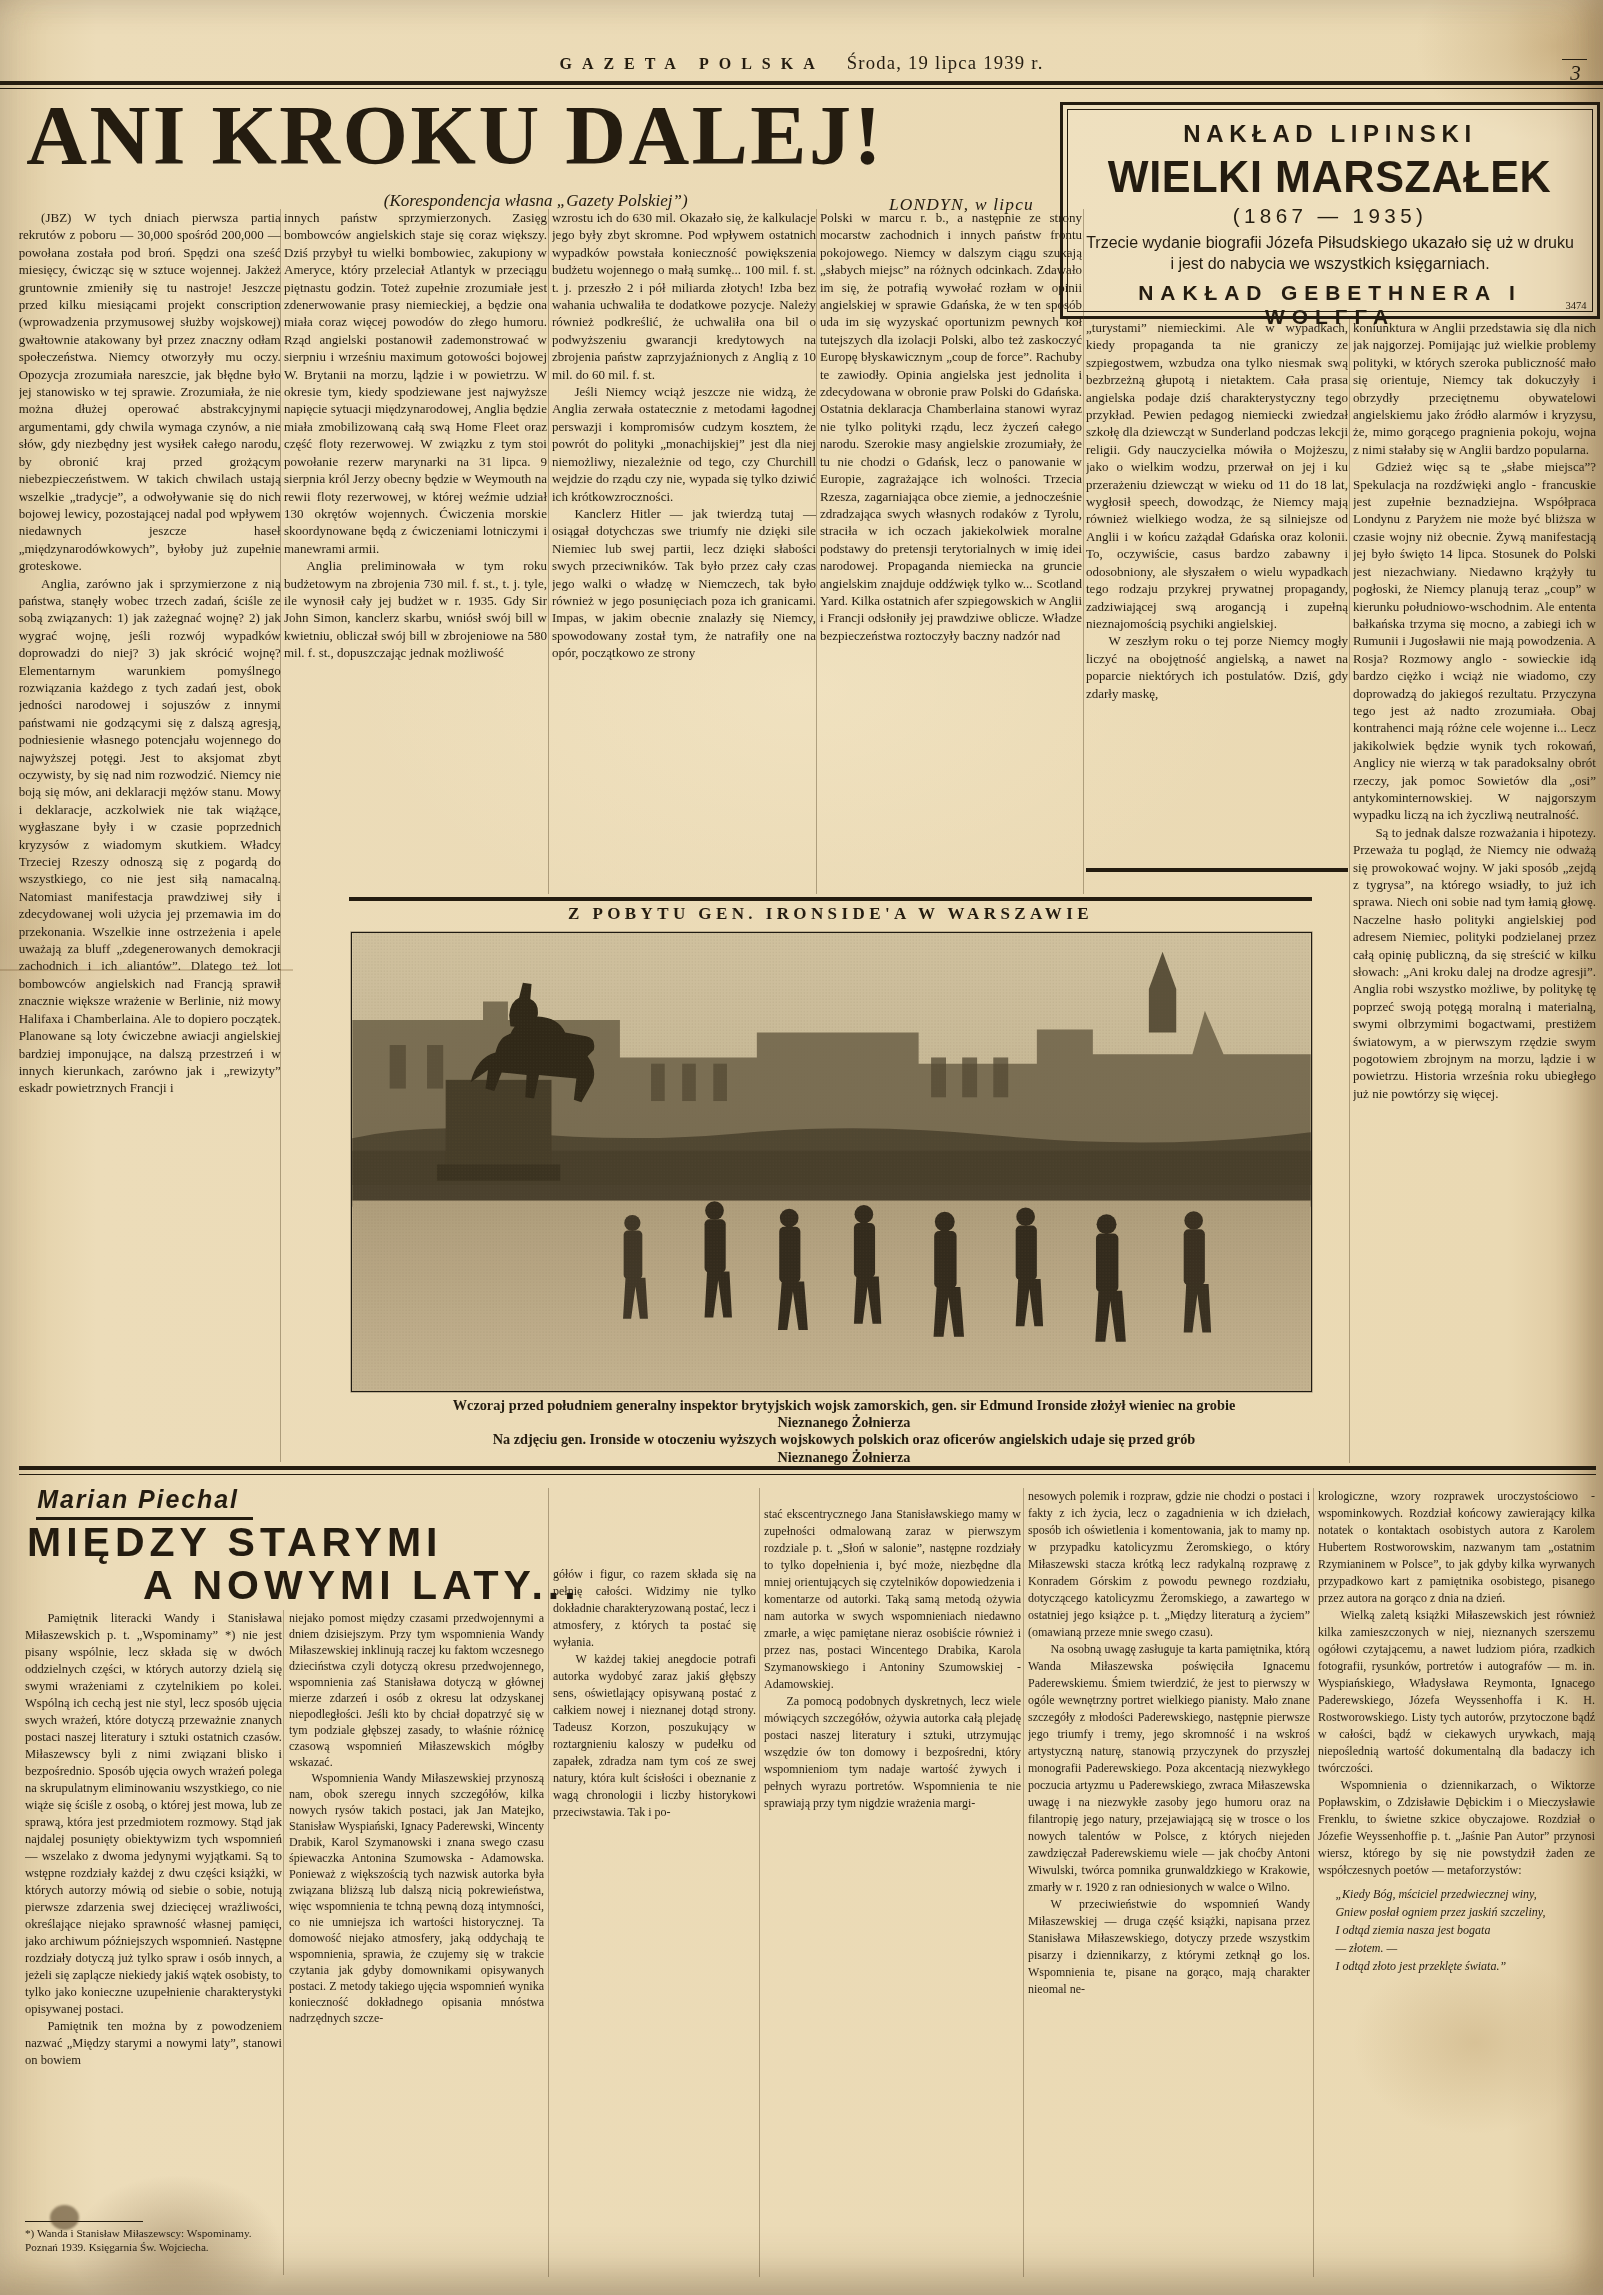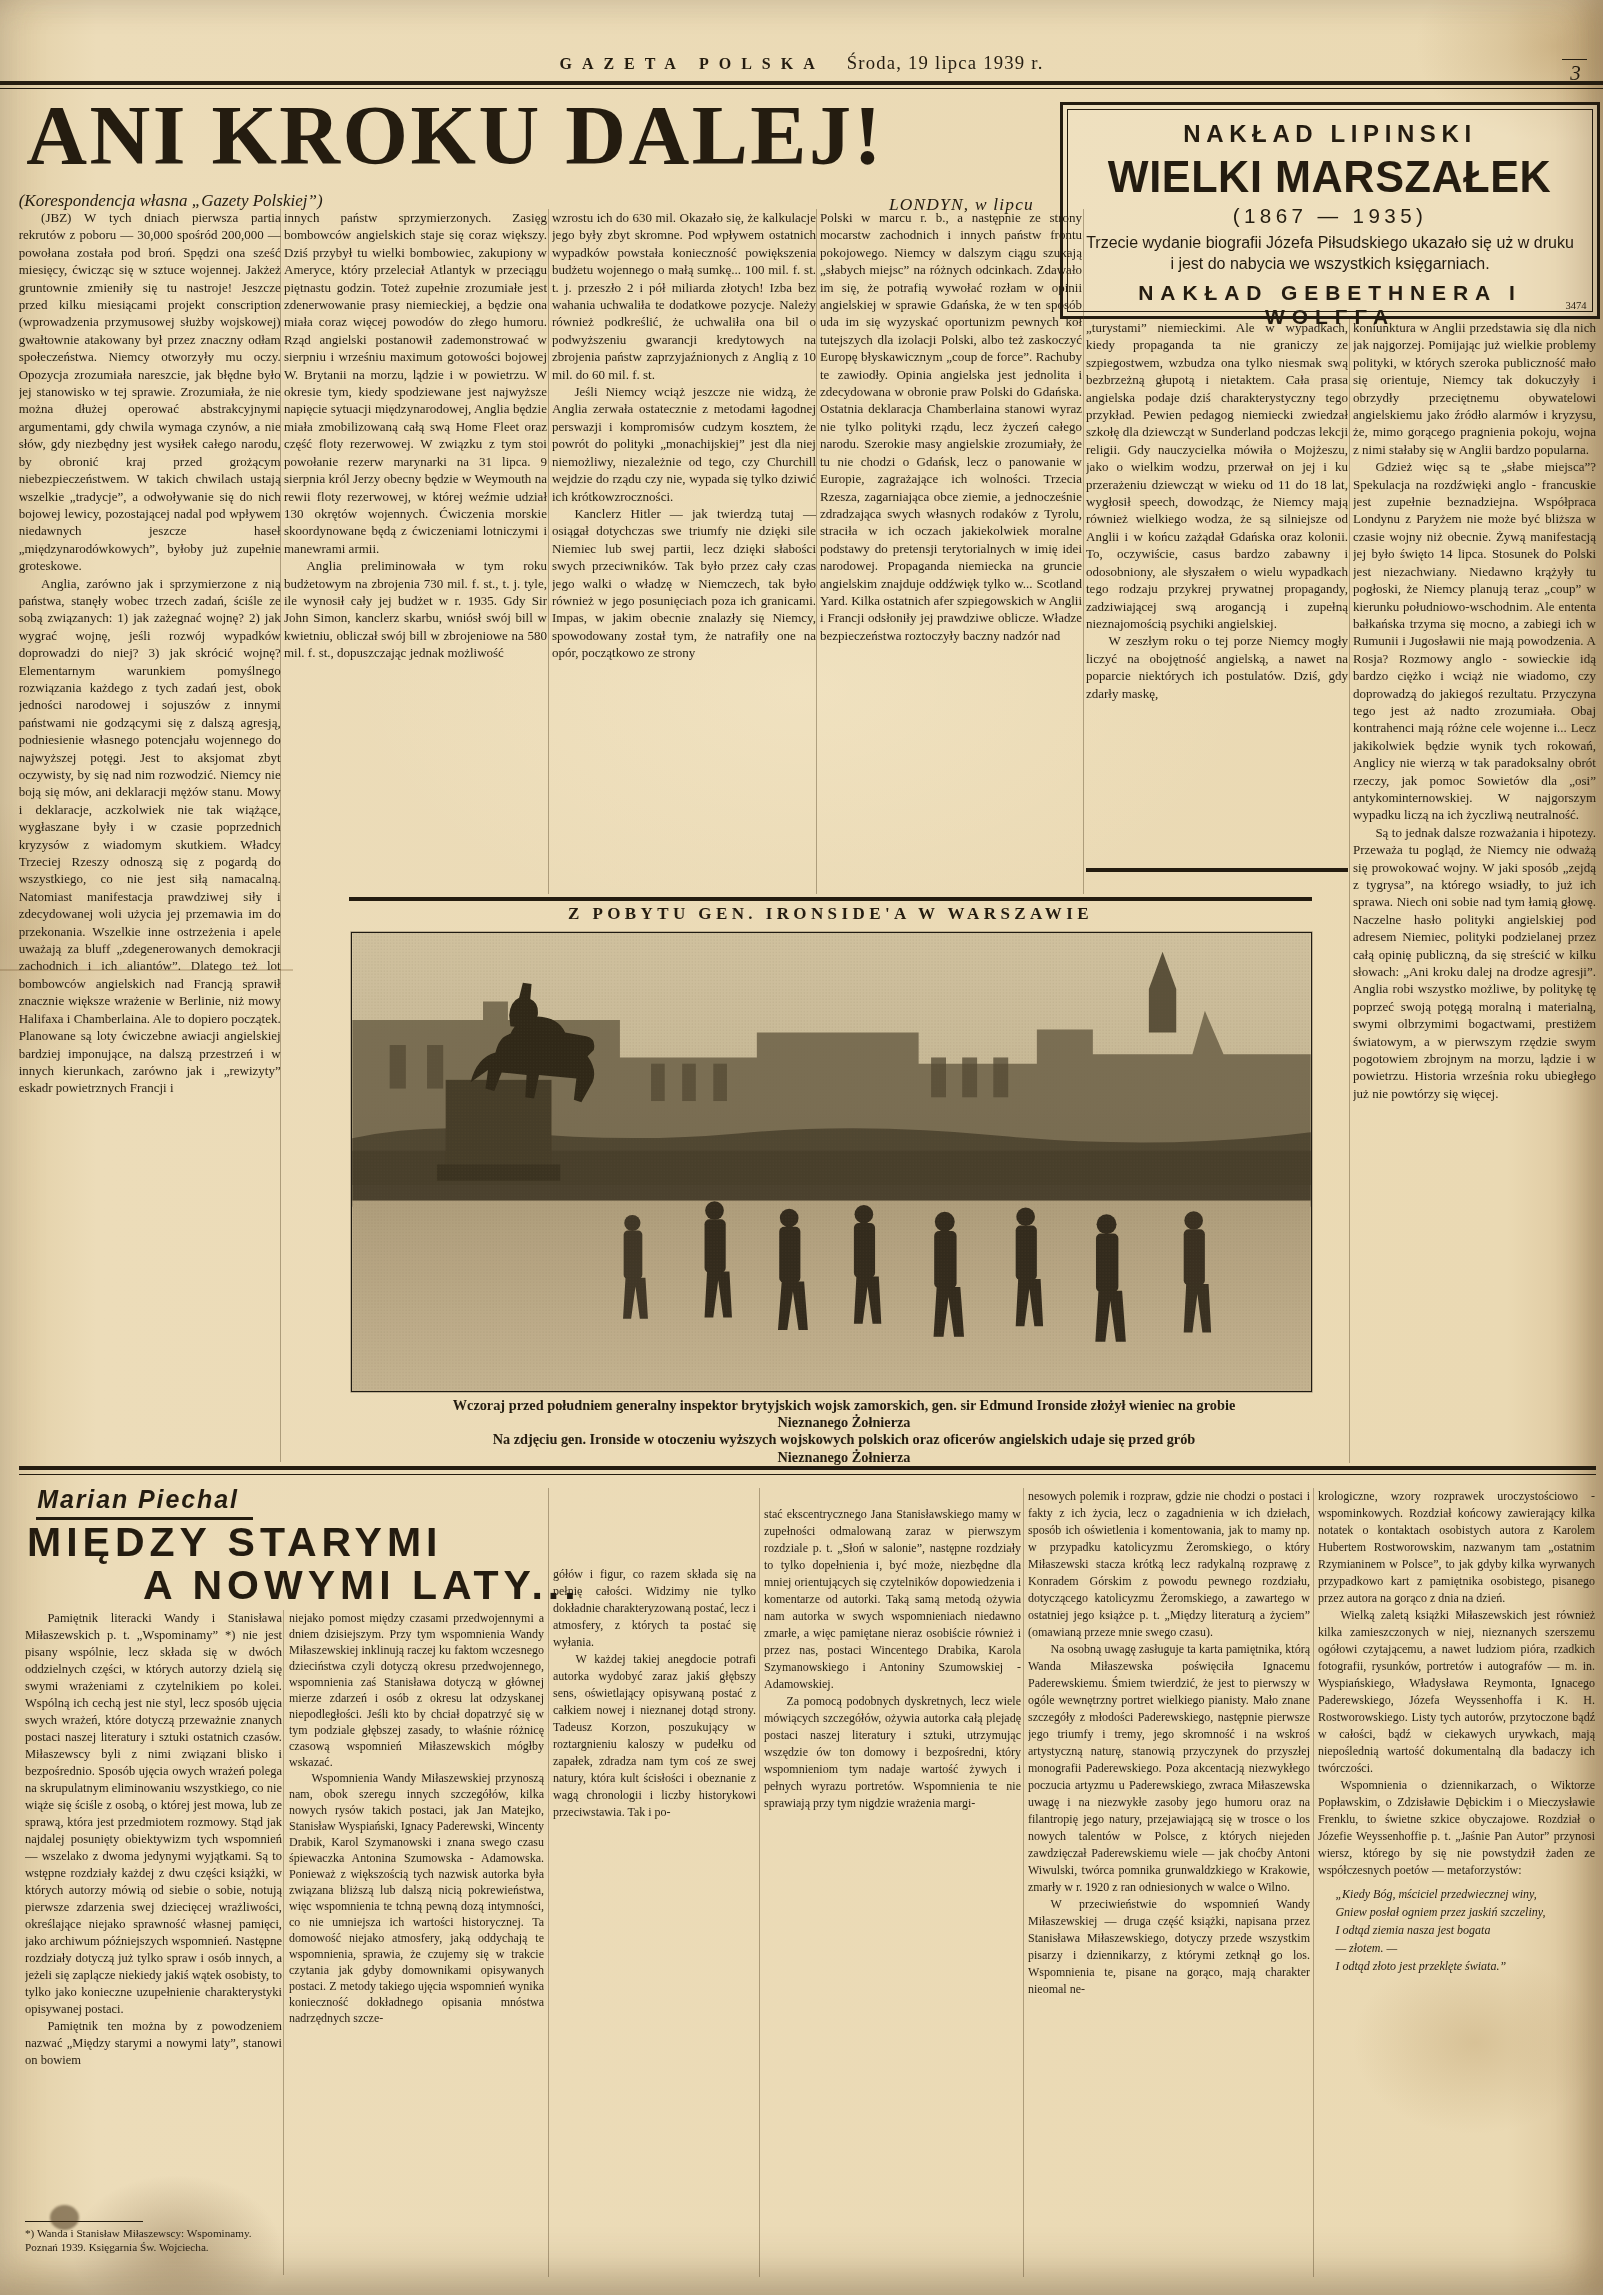--- a/index.html
+++ b/index.html
@@ -17,21 +17,21 @@
   .rule{position:absolute;background:#241c10;}
   .vrule{position:absolute;width:1.2px;background:rgba(80,62,32,.40);}
   
   .masthead{top:52px;left:0;width:100%;text-align:center;}
   .masthead .title{font-weight:bold;font-size:16px;letter-spacing:10px;}
   .masthead .date{font-size:18.7px;margin-left:22px;letter-spacing:1.2px;}
   .pagenum{top:59px;right:16px;font-size:21px;font-style:italic;border-top:1.9px solid #241c10;padding:1.2px 6.2px 0 8.7px;}
   
   .lead-headline{top:91px;left:21px;width:1034px;font-size:85px;line-height:1.05;font-weight:bold;letter-spacing:2.5px;white-space:nowrap;transform:scaleX(.99);transform-origин:left;}
   .subrow{top:191px;left:18.7px;width:1034px;height:25px;}
-  .subhead{position:absolute;left:0;width:100%;text-align:left;font-style:italic;font-size:17px;}
+  .subhead{position:absolute;left:0;width:100%;text-align:center;font-style:italic;font-size:17px;}
   .dateline{position:absolute;right:18.7px;top:2.5px;font-style:italic;font-size:17.4px;letter-spacing:1.2px;}
   
   .adbox{left:1060px;top:102px;width:534px;height:211px;border:3.1px solid #241c10;background:rgba(245,235,210,.35);}
   .adbox .inner{position:absolute;inset:4.4px;border:1.9px solid #241c10;text-align:center;font-family:"Liberation Sans","DejaVu Sans",sans-serif;padding-top:10px;}
   .ad-author{font-size:24px;font-weight:bold;letter-spacing:5.6px;}
   .ad-title{font-size:45px;font-weight:bold;letter-spacing:0.6px;margin-top:2.5px;transform:scaleX(.96);}
   .ad-years{font-size:20.6px;letter-spacing:4.4px;margin-top:1.2px;}
   .ad-body{font-size:16px;line-height:1.3;margin-top:5px;padding:0 17.4px;}
   .ad-pub{font-size:21px;font-weight:bold;letter-spacing:6.9px;margin-top:6.2px;}
   .ad-ref{position:absolute;bottom:0px;right:5px;font-size:10.6px;font-family:"Liberation Serif",serif;}

